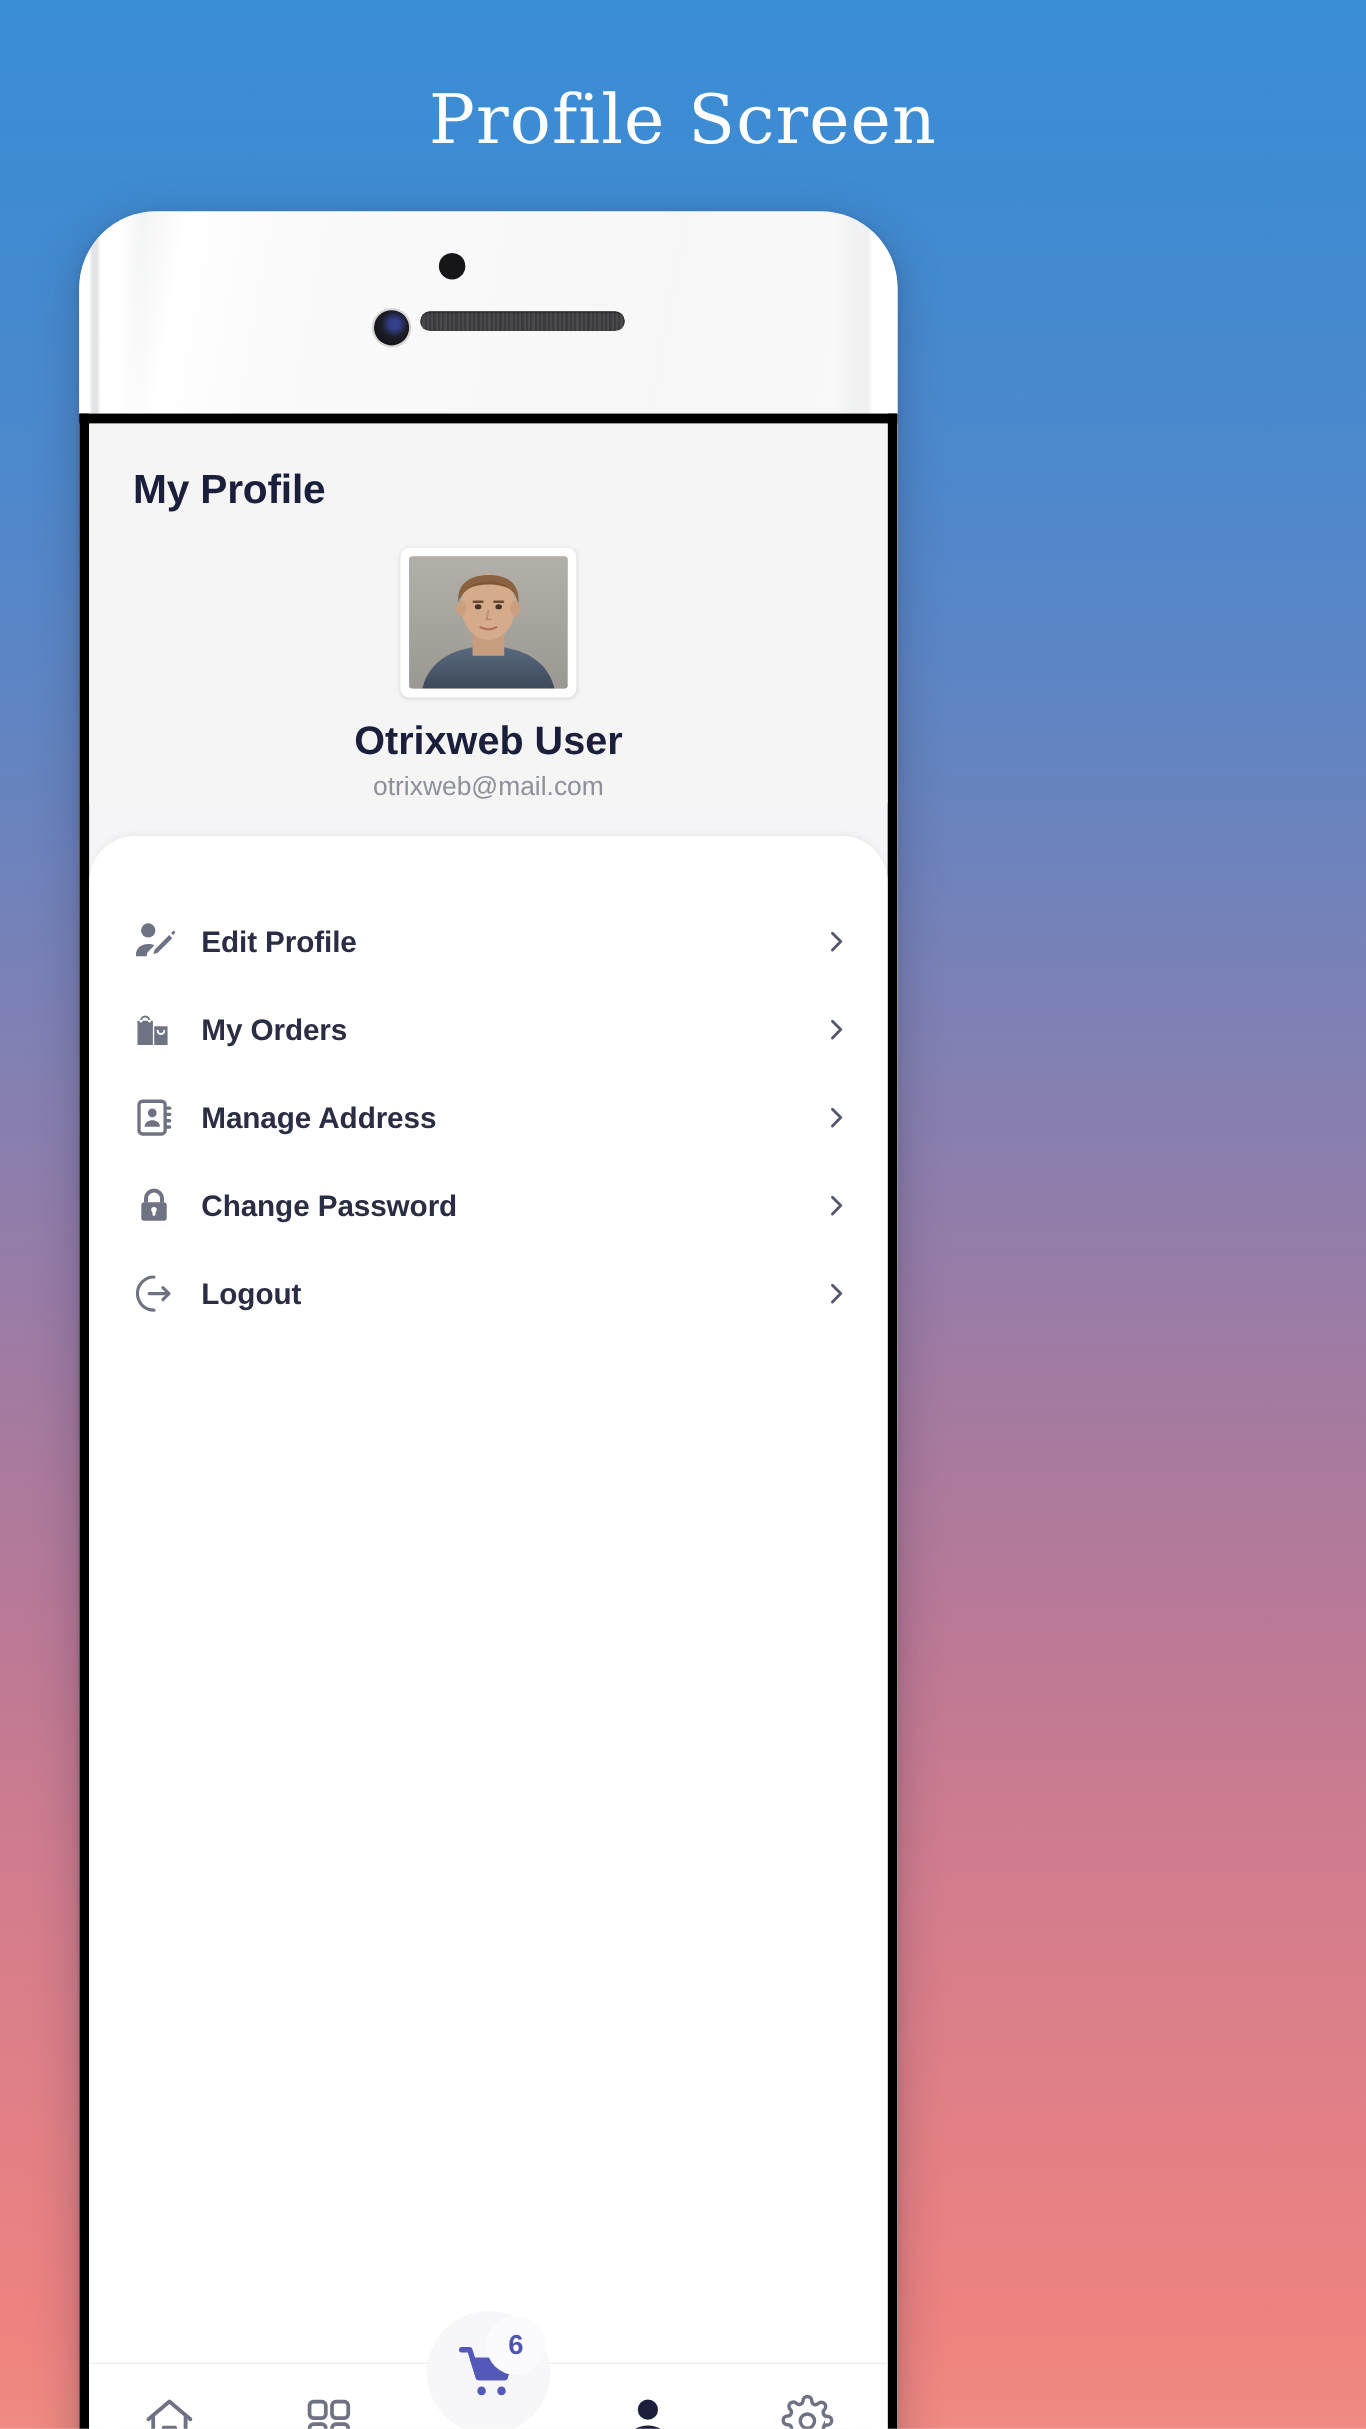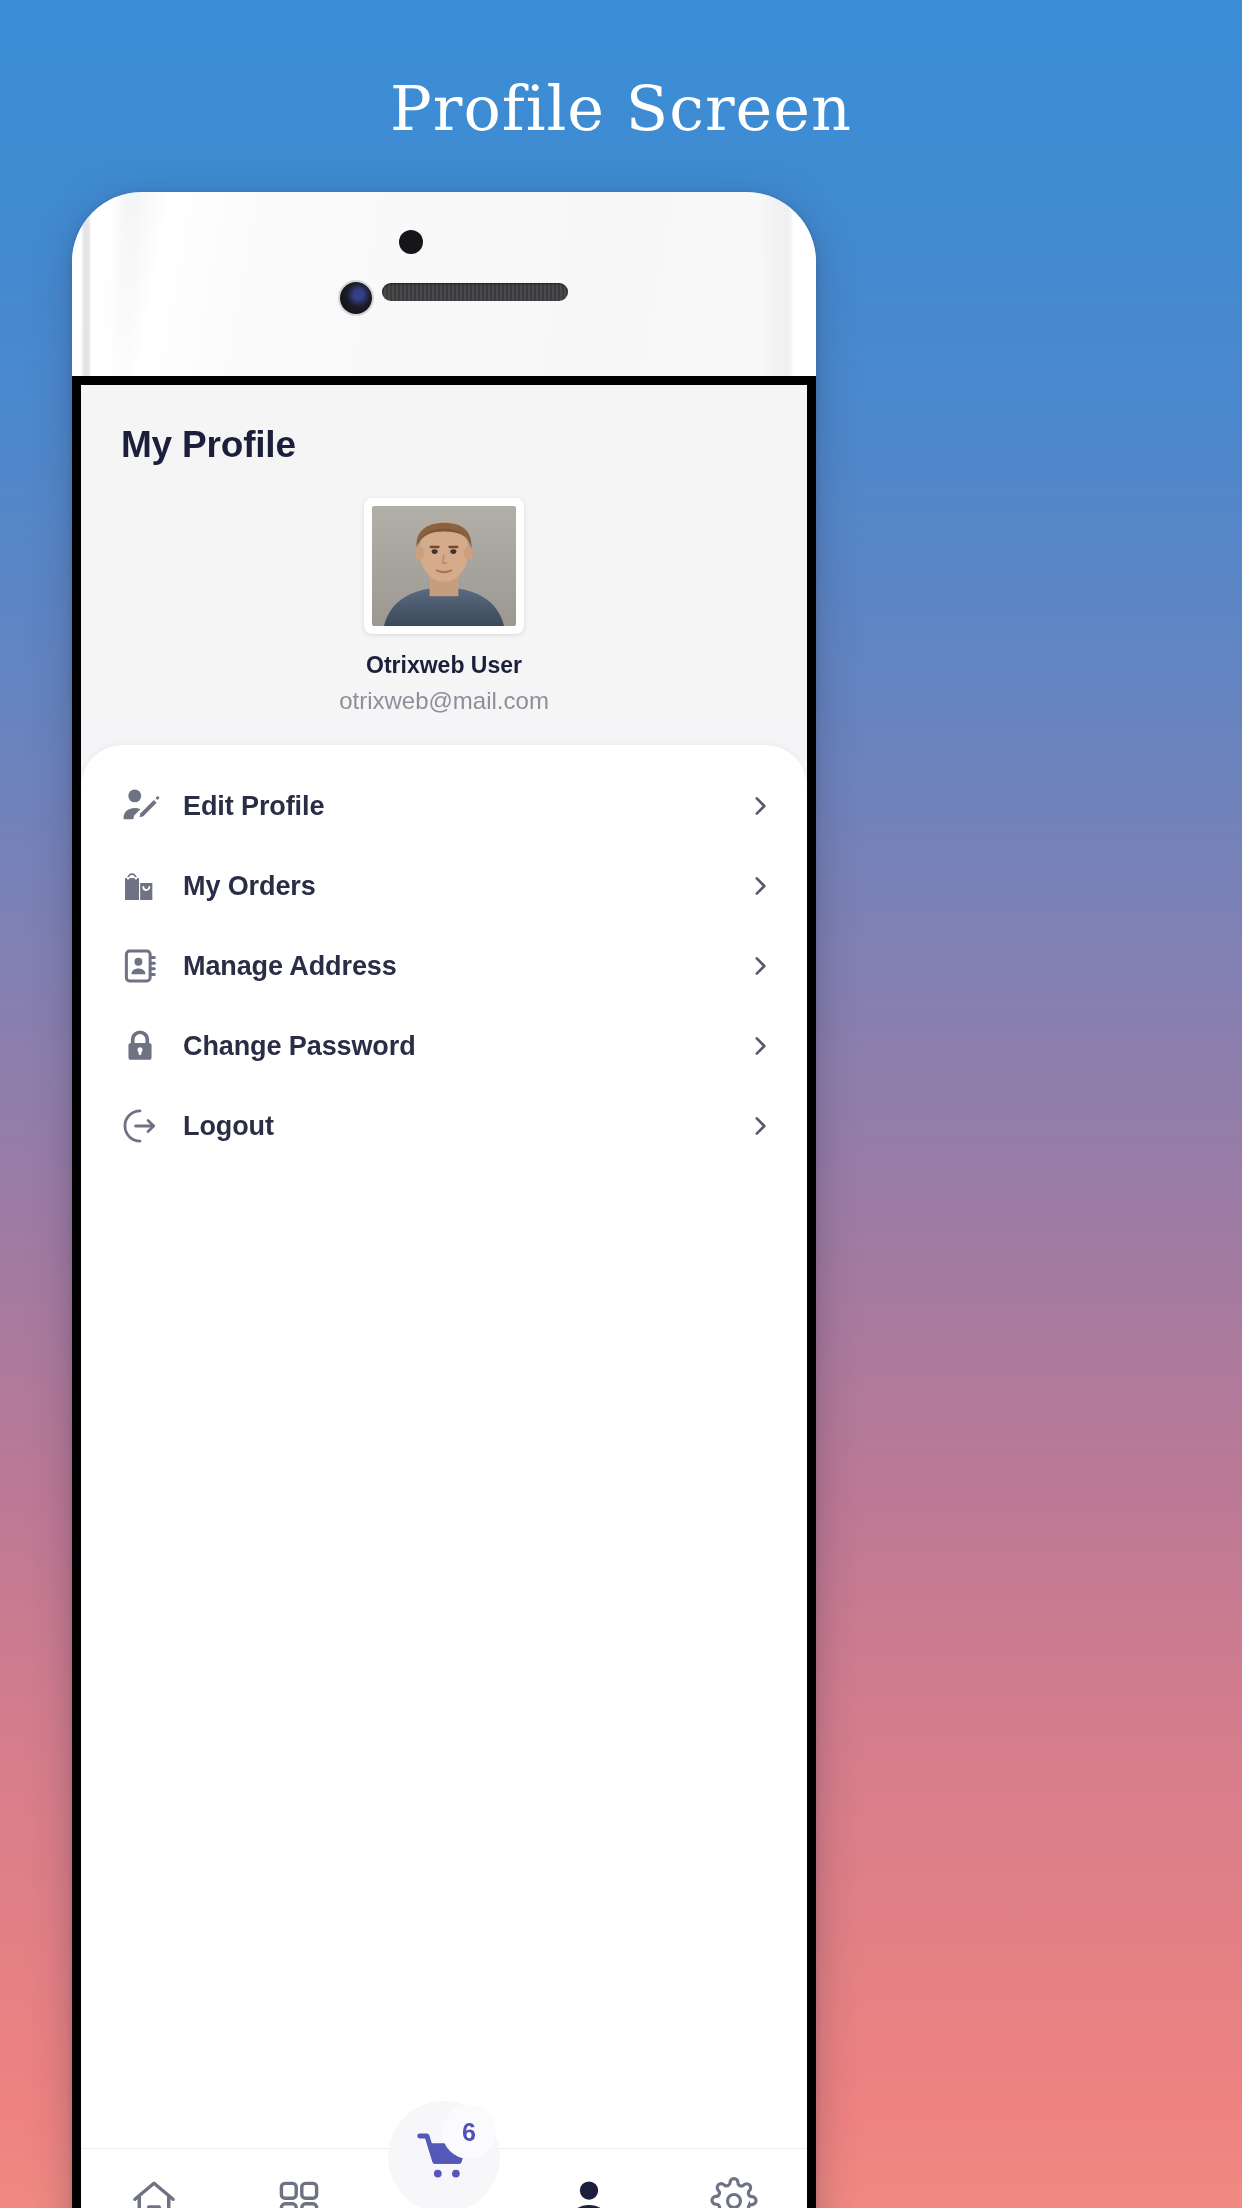--- a/index.html
+++ b/index.html
@@ -91,34 +91,34 @@
   }
   .avatar{
     width:100%; height:100%;
     border-radius:3px; overflow:hidden;
     background:#a8a49f;
     position:relative;
   }
   .avatar svg{ display:block; width:100%; height:100%; }
   .user-name{
     text-align:center; margin-top:18px;
-    font-size:23px; font-weight:bold; color:#1c1f3b;
+    font-size:36px; font-weight:bold; color:#1c1f3b;
   }
   .user-email{
     text-align:center; margin-top:8px;
     font-size:24px; color:#8d9099;
   }
 
   
   .sheet{
     margin-top:30px;
     background:#ffffff;
     border-radius:42px 42px 0 0;
     flex:1;
-    padding:21px 0 0 0;
+    padding:56px 0 0 0;
     min-height:0;
     box-shadow:0 -2px 6px rgba(0,0,0,.04);
   }
   .menu-item{
     display:flex; align-items:center;
     height:80px;
     padding:0 34px 0 28px;
     cursor:pointer;
   }
   .mi-icon{

